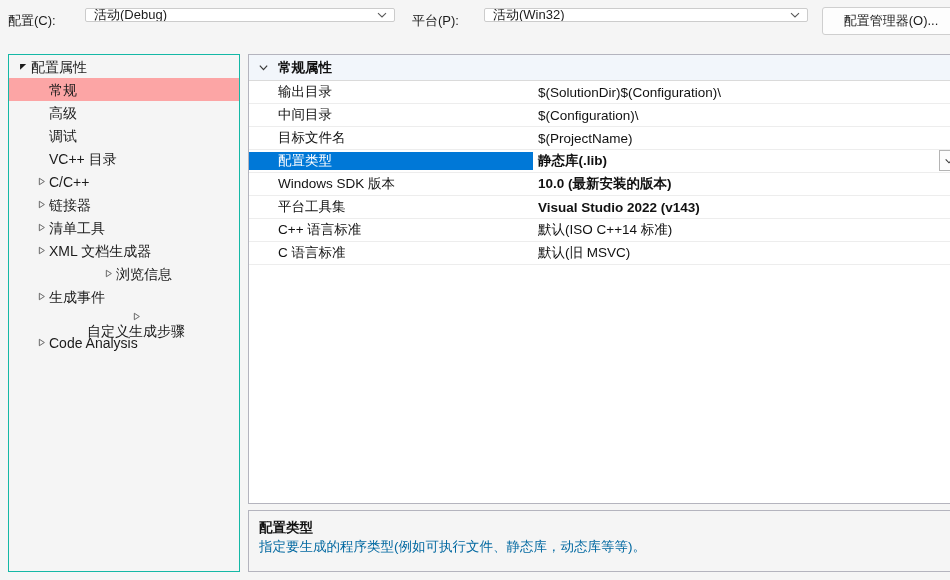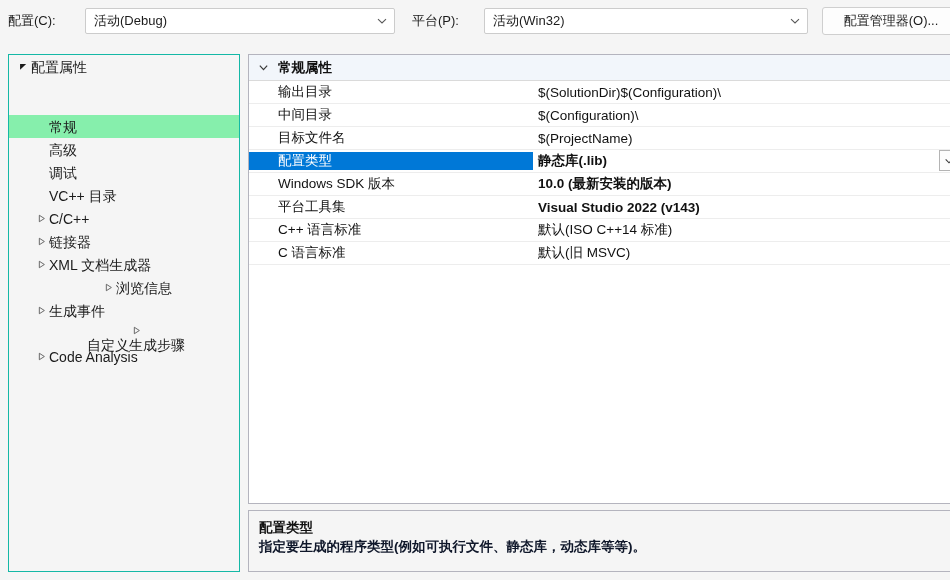--- a/index.html
+++ b/index.html
@@ -22,21 +22,21 @@
     position: absolute;
     left: 0; top: 0;
     width: 950px; height: 46px;
     background: #F5F5F5;
     display: flex;
     align-items: center;
   }
   .combo {
     position: relative;
     box-sizing: border-box;
-    height: 26px;
+    height: 14px;
     background: #FFFFFF;
     border: 1px solid #CCCCCC;
     border-radius: 2px;
     display: flex;
     align-items: center;
     padding: 0 24px 0 8px;
     font-size: 13px;
     color: #1B1B1B;
     white-space: nowrap;
     overflow: hidden;
@@ -82,22 +82,21 @@
   .tree-row {
     height: 23px;
     display: flex;
     align-items: center;
     font-size: 14px;
     color: #1B1B1B;
     white-space: nowrap;
     cursor: default;
   }
   .tree-row.selected {
-    background: #86efac;
-    margin-top: 37px;
+    background: #fca5a5;
   }
   .tw-arrow {
     width: 16px;
     display: flex;
     align-items: center;
     justify-content: center;
     flex: 0 0 16px;
   }
   .tw-arrow svg { display: block; }
   .tree-label { line-height: 1; }
@@ -190,24 +189,23 @@
   }
   .desc-title {
     font-weight: bold;
     font-size: 13.5px;
     color: #111111;
     line-height: 1.35;
     white-space: nowrap;
   }
   .desc-body {
     font-size: 13.5px;
-    color: #0f172a;
+    color: #0369a1;
     line-height: 1.5;
     white-space: nowrap;
-    font-weight: bold;
   }
 </style>
 </head>
 <body>
 
 <div class="topbar">
   <div style="position:absolute;left:8px;top:12px;">配置(C):</div>
 
   <div class="combo" style="position:absolute;left:85px;top:8px;width:310px;">
     <span>活动(Debug)</span>
@@ -273,20 +271,28 @@
           </svg>
         </span>
         <span class="tree-label">链接器</span>
       </div>
       <div class="tree-row" style="padding-left: 24px;">
         <span class="tw-arrow">
           <svg viewBox="0 0 10 10" width="9" height="9">
             <path d="M2.6 1.4 L8.2 5 L2.6 8.6 Z" fill="none" stroke="#5A5A5A" stroke-width="1"></path>
           </svg>
         </span>
+        <span class="tree-label">清单工具</span>
+      </div>
+      <div class="tree-row" style="padding-left: 24px;">
+        <span class="tw-arrow">
+          <svg viewBox="0 0 10 10" width="9" height="9">
+            <path d="M2.6 1.4 L8.2 5 L2.6 8.6 Z" fill="none" stroke="#5A5A5A" stroke-width="1"></path>
+          </svg>
+        </span>
         <span class="tree-label">XML 文档生成器</span>
       </div>
       <div class="tree-row" style="padding-left: 24px; justify-content: center;">
         <span class="tw-arrow">
           <svg viewBox="0 0 10 10" width="9" height="9">
             <path d="M2.6 1.4 L8.2 5 L2.6 8.6 Z" fill="none" stroke="#5A5A5A" stroke-width="1"></path>
           </svg>
         </span>
         <span class="tree-label">浏览信息</span>
       </div>

